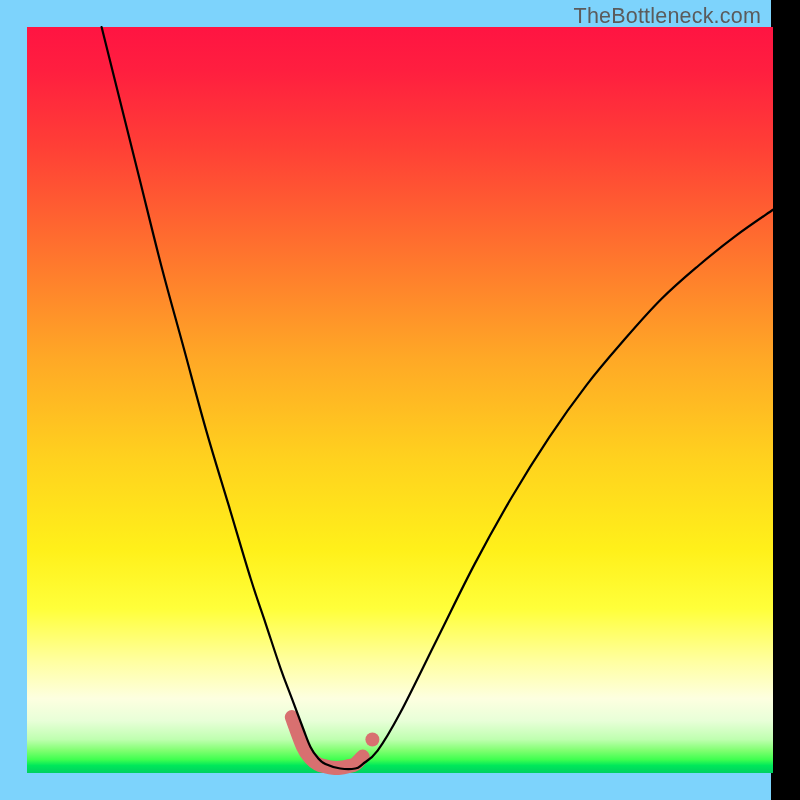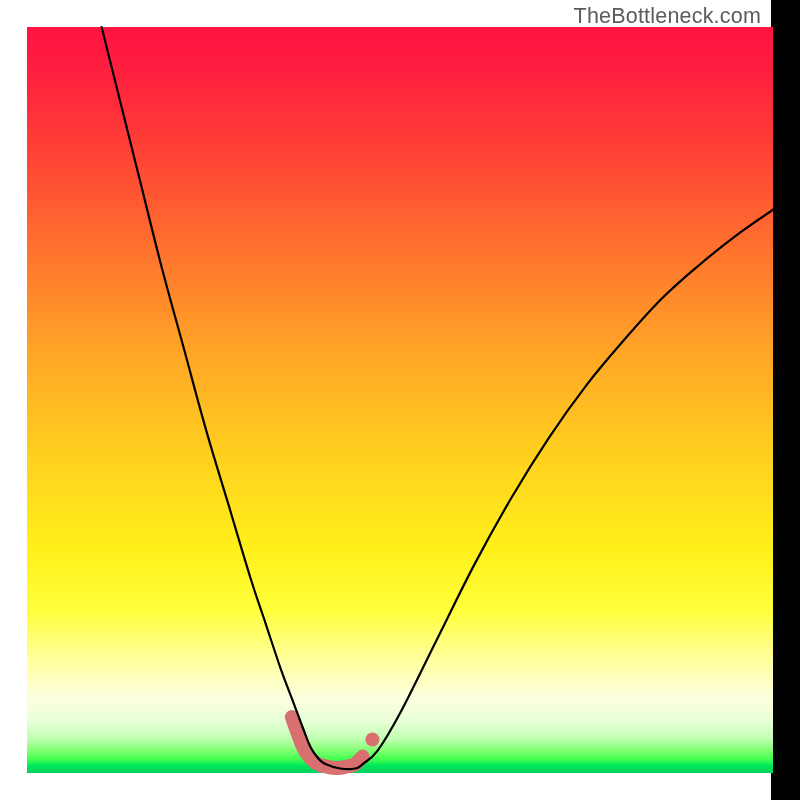--- a/index.html
+++ b/index.html
@@ -10,21 +10,21 @@
     background: #000;
     overflow: hidden;
     font-family: Arial, Helvetica, sans-serif;
   }
   .frame {
     position: absolute;
     left: 0;
     top: 0;
     width: 771px;
     height: 800px;
-    background: #ffffff;
+    background: #7dd3fc;
     text-align: center;
   }
   .plot-area {
     position: absolute;
     left: 27px;
     top: 27px;
     width: 746px;
     height: 746px;
     
     background: linear-gradient(

